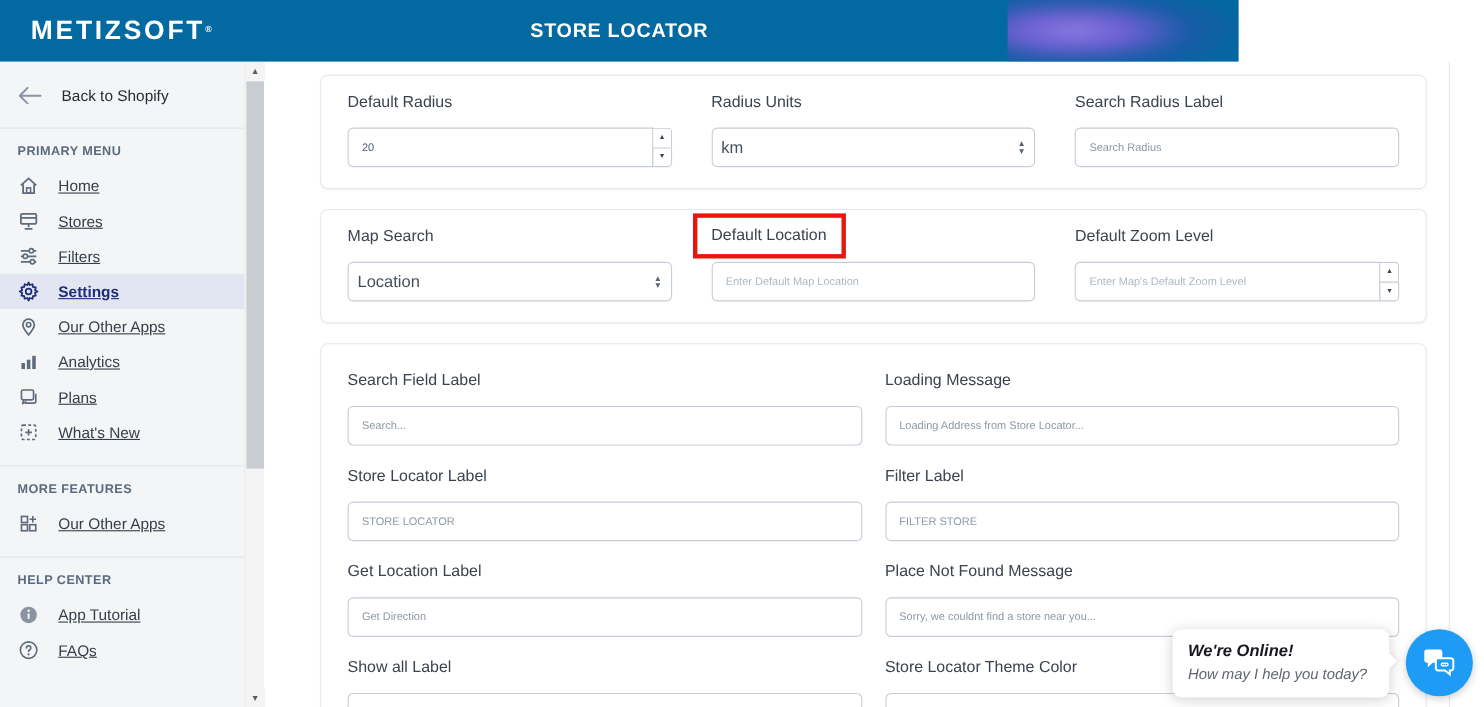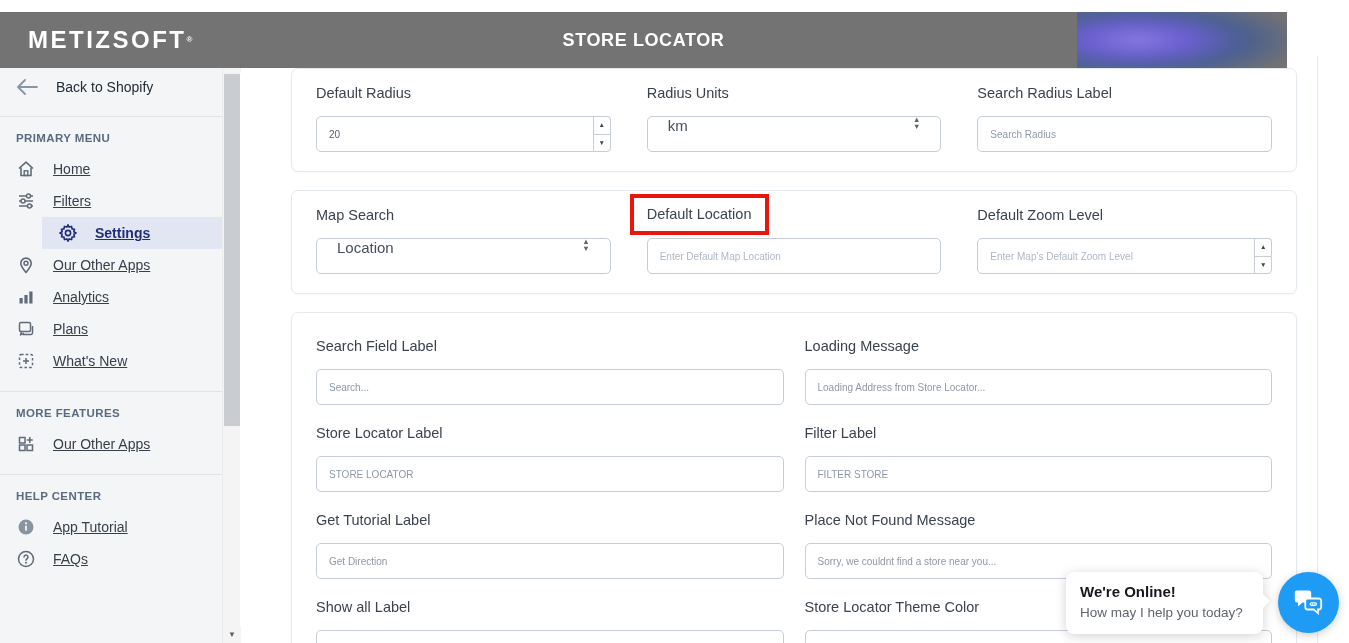--- a/index.html
+++ b/index.html
@@ -3,41 +3,41 @@
 <meta charset="utf-8">
 <style>
   * { margin:0; padding:0; box-sizing:border-box; }
   html,body { width:1349px; height:643px; }
   body {
     position:relative; overflow:hidden; background:#fff;
     font-family:"Liberation Sans", sans-serif; color:#37404a;
   }
 
   
-  .header { position:absolute; top:12px; left:0; width:1287px; height:56px; background:#737373; z-index:30; }
+  .header { position:absolute; top:0; left:0; width:1126px; height:56px; background:#0369a1; z-index:30; }
   .logo { position:absolute; left:28px; top:50%; transform:translateY(-50%); color:#fff;
           font-size:24px; font-weight:bold; letter-spacing:2.5px; }
   .logo .reg { font-size:8px; vertical-align:6px; letter-spacing:0; }
   .header-title { position:absolute; left:0; right:0; top:0; height:56px; line-height:56px;
                   text-align:center; color:#fff; font-size:18px; font-weight:bold; letter-spacing:.6px; }
   .header-blur { position:absolute; right:0; top:0; width:210px; height:56px; overflow:hidden; }
   .header-blur .blob { position:absolute; left:-20px; top:-18px; width:250px; height:92px;
     background:radial-gradient(ellipse at 32% 50%, #8d7ce2 0%, #6a5fd0 22%, rgba(40,80,170,0.55) 45%, rgba(21,73,155,0) 70%);
     filter:blur(6px); }
 
   
   .sidebar { position:absolute; top:56px; left:0; width:222px; bottom:0; background:#f4f5f7; z-index:10; }
   .back-row { display:flex; align-items:flex-start; gap:18px; padding:23px 16px 21px; cursor:pointer; }
   .back-row .txt { font-size:14px; color:#242c35; }
   .sb-divider { border-top:1px solid #e3e4e7; }
   .section-label { padding:15px 16px 9px; font-size:11.5px; font-weight:bold; color:#5a6b80; letter-spacing:.4px; }
   .nav-item { display:flex; align-items:center; gap:17px; height:32px; padding:0 16px;
               font-size:14px; color:#37404a; cursor:pointer;text-decoration:underline; }
   .nav-item svg { flex:0 0 auto; }
-  .nav-item.active { background:#e2e6f3; color:#1f2d7a; font-weight:bold;margin-left:42px; }
+  .nav-item.active { background:#e2e6f3; color:#1f2d7a; font-weight:bold; }
   .mt14 { margin-top:14px; }
 
   
   .sb-scroll { position:absolute; top:56px; left:222px; width:18px; bottom:0; background:#f4f4f4;
                border-left:1px solid #ececec; z-index:11; }
   .sb-arrow { position:absolute; left:0; width:18px; height:17px; text-align:center; font-size:8px;
               color:#5a5f66; line-height:17px; cursor:pointer; background:#f4f4f4; }
   .sb-arrow.up { top:0; } .sb-arrow.down { bottom:0; }
   .sb-thumb { position:absolute; left:1px; top:18px; width:16px; height:352px; background:#c9ccd0; cursor:pointer; }
 
@@ -67,29 +67,29 @@
   .input::placeholder { color:#aeb8c4; opacity:1; }
 
   .spin-group { display:flex; }
   .spin-group .input { border-top-right-radius:0; border-bottom-right-radius:0; }
   .spin-col { display:flex; flex-direction:column; width:19px; margin-left:-1px; }
   .spin-btn { flex:1; border:1px solid #c6cdd6; background:#fff; font-size:6.5px; color:#3e4652;
               cursor:pointer; padding:0; line-height:1; }
   .spin-btn.up { border-top-right-radius:4px; border-bottom:none; }
   .spin-btn.dn { border-bottom-right-radius:4px; }
 
-  .select { height:36px; width:100%; border:1px solid #c6cdd6; border-radius:5px; padding:0 20px;
-            display:flex; justify-content:space-between; font-size:15px;
+  .select { height:36px; width:100%; border:1px solid #c6cdd6; border-radius:5px; padding:0 8px;
+            display:flex; align-items:center; justify-content:space-between; font-size:15px;
             color:#454f5b; background:#fff; cursor:pointer; }
   .caret { display:flex; flex-direction:column; align-items:center; font-size:7.5px; color:#5b6570;
            line-height:6px; gap:1px; }
 
   
   .chat-tooltip { position:absolute; left:1066px; top:572px; width:197px; height:62px; background:#fff;
-                  border-radius:8px; box-shadow:0 2px 12px rgba(0,0,0,0.18); padding:11px 14px; z-index:40; }
+                  border-radius:8px; box-shadow:0 2px 12px rgba(0,0,0,0.18); padding:11px 14px; z-index:40;font-style:italic; }
   .chat-tooltip .arrow { position:absolute; right:-5px; top:24px; width:10px; height:10px; background:#fff;
                          transform:rotate(45deg); box-shadow:2px -2px 4px rgba(0,0,0,0.06); }
   .chat-title { font-size:15px; font-weight:bold; color:#17181d; margin-bottom:5px; }
   .chat-sub { font-size:13.5px; color:#60656d; }
   .chat-btn { position:absolute; left:1278px; top:572px; width:61px; height:61px; border-radius:50%;
               background:#1e9bf4; border:none; cursor:pointer; z-index:41;
               display:flex; align-items:center; justify-content:center;
               box-shadow:0 2px 8px rgba(0,0,0,0.2); }
 </style>
 </head>
@@ -118,20 +118,28 @@
 
   <div class="nav-item">
     <svg width="20" height="20" viewBox="0 0 20 20">
       <path d="M3 9.5 L10 3.2 L17 9.5" stroke="#5f6b7a" stroke-width="1.6" fill="none" stroke-linejoin="round"></path>
       <path d="M5 8.5 V16.5 H15 V8.5" stroke="#5f6b7a" stroke-width="1.6" fill="none"></path>
       <rect x="8.2" y="11.8" width="3.6" height="4.7" stroke="#5f6b7a" stroke-width="1.4" fill="none"></rect>
     </svg>
     <span>Home</span>
   </div>
 
+  <div class="nav-item">
+    <svg width="20" height="20" viewBox="0 0 20 20">
+      <rect x="3" y="3.5" width="14" height="9" rx="1" stroke="#5f6b7a" stroke-width="1.6" fill="none"></rect>
+      <path d="M3 7 H17" stroke="#5f6b7a" stroke-width="1.6"></path>
+      <path d="M10 12.5 V15.5 M6.5 17 H13.5" stroke="#5f6b7a" stroke-width="1.6" fill="none"></path>
+    </svg>
+    <span>Stores</span>
+  </div>
 
   <div class="nav-item">
     <svg width="20" height="20" viewBox="0 0 20 20">
       <path d="M3 5 H17 M3 10 H17 M3 15 H17" stroke="#5f6b7a" stroke-width="1.5"></path>
       <circle cx="12.5" cy="5" r="2" fill="#f4f5f7" stroke="#5f6b7a" stroke-width="1.5"></circle>
       <circle cx="7" cy="10" r="2" fill="#f4f5f7" stroke="#5f6b7a" stroke-width="1.5"></circle>
       <circle cx="13.5" cy="15" r="2" fill="#f4f5f7" stroke="#5f6b7a" stroke-width="1.5"></circle>
     </svg>
     <span>Filters</span>
   </div>
@@ -301,21 +309,21 @@
         <div class="label-row"><span class="flabel">Store Locator Label</span></div>
         <input class="input" type="text" value="STORE LOCATOR" style="">
       </div>
       <div class="field">
         <div class="label-row"><span class="flabel">Filter Label</span></div>
         <input class="input" type="text" value="FILTER STORE" style="">
       </div>
     </div>
     <div class="row3">
       <div class="field">
-        <div class="label-row"><span class="flabel">Get Tutorial Label</span></div>
+        <div class="label-row"><span class="flabel">Get Location Label</span></div>
         <input class="input" type="text" value="Get Direction" style="">
       </div>
       <div class="field">
         <div class="label-row"><span class="flabel">Place Not Found Message</span></div>
         <input class="input" type="text" value="Sorry, we couldnt find a store near you..." style="">
       </div>
     </div>
     <div class="row3">
       <div class="field">
         <div class="label-row"><span class="flabel">Show all Label</span></div>

